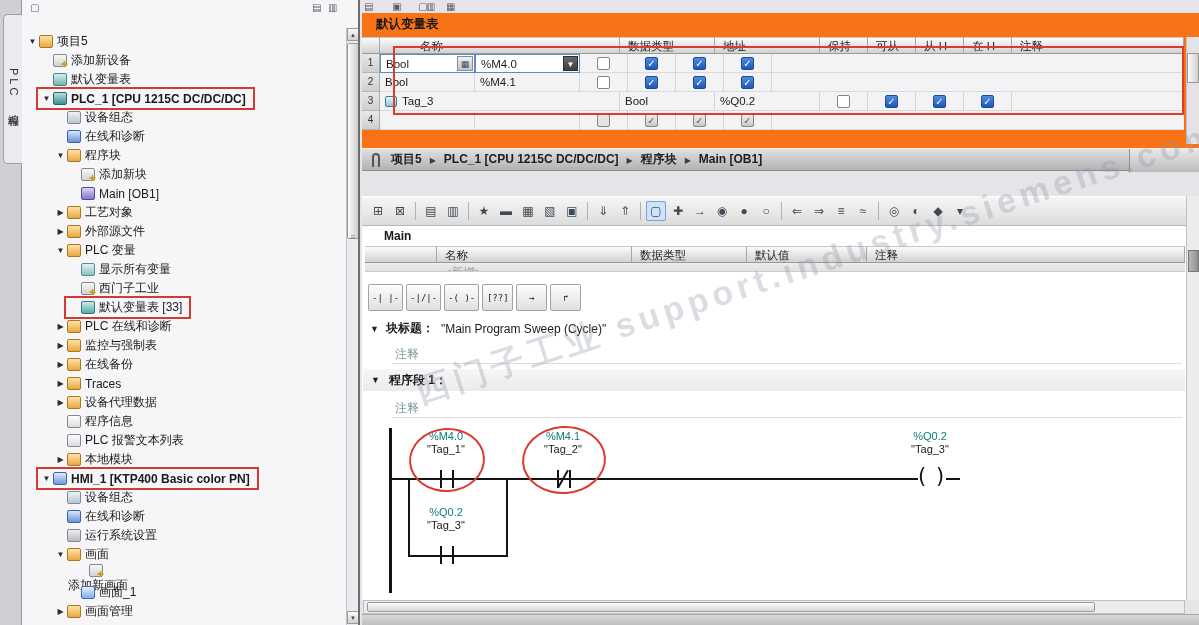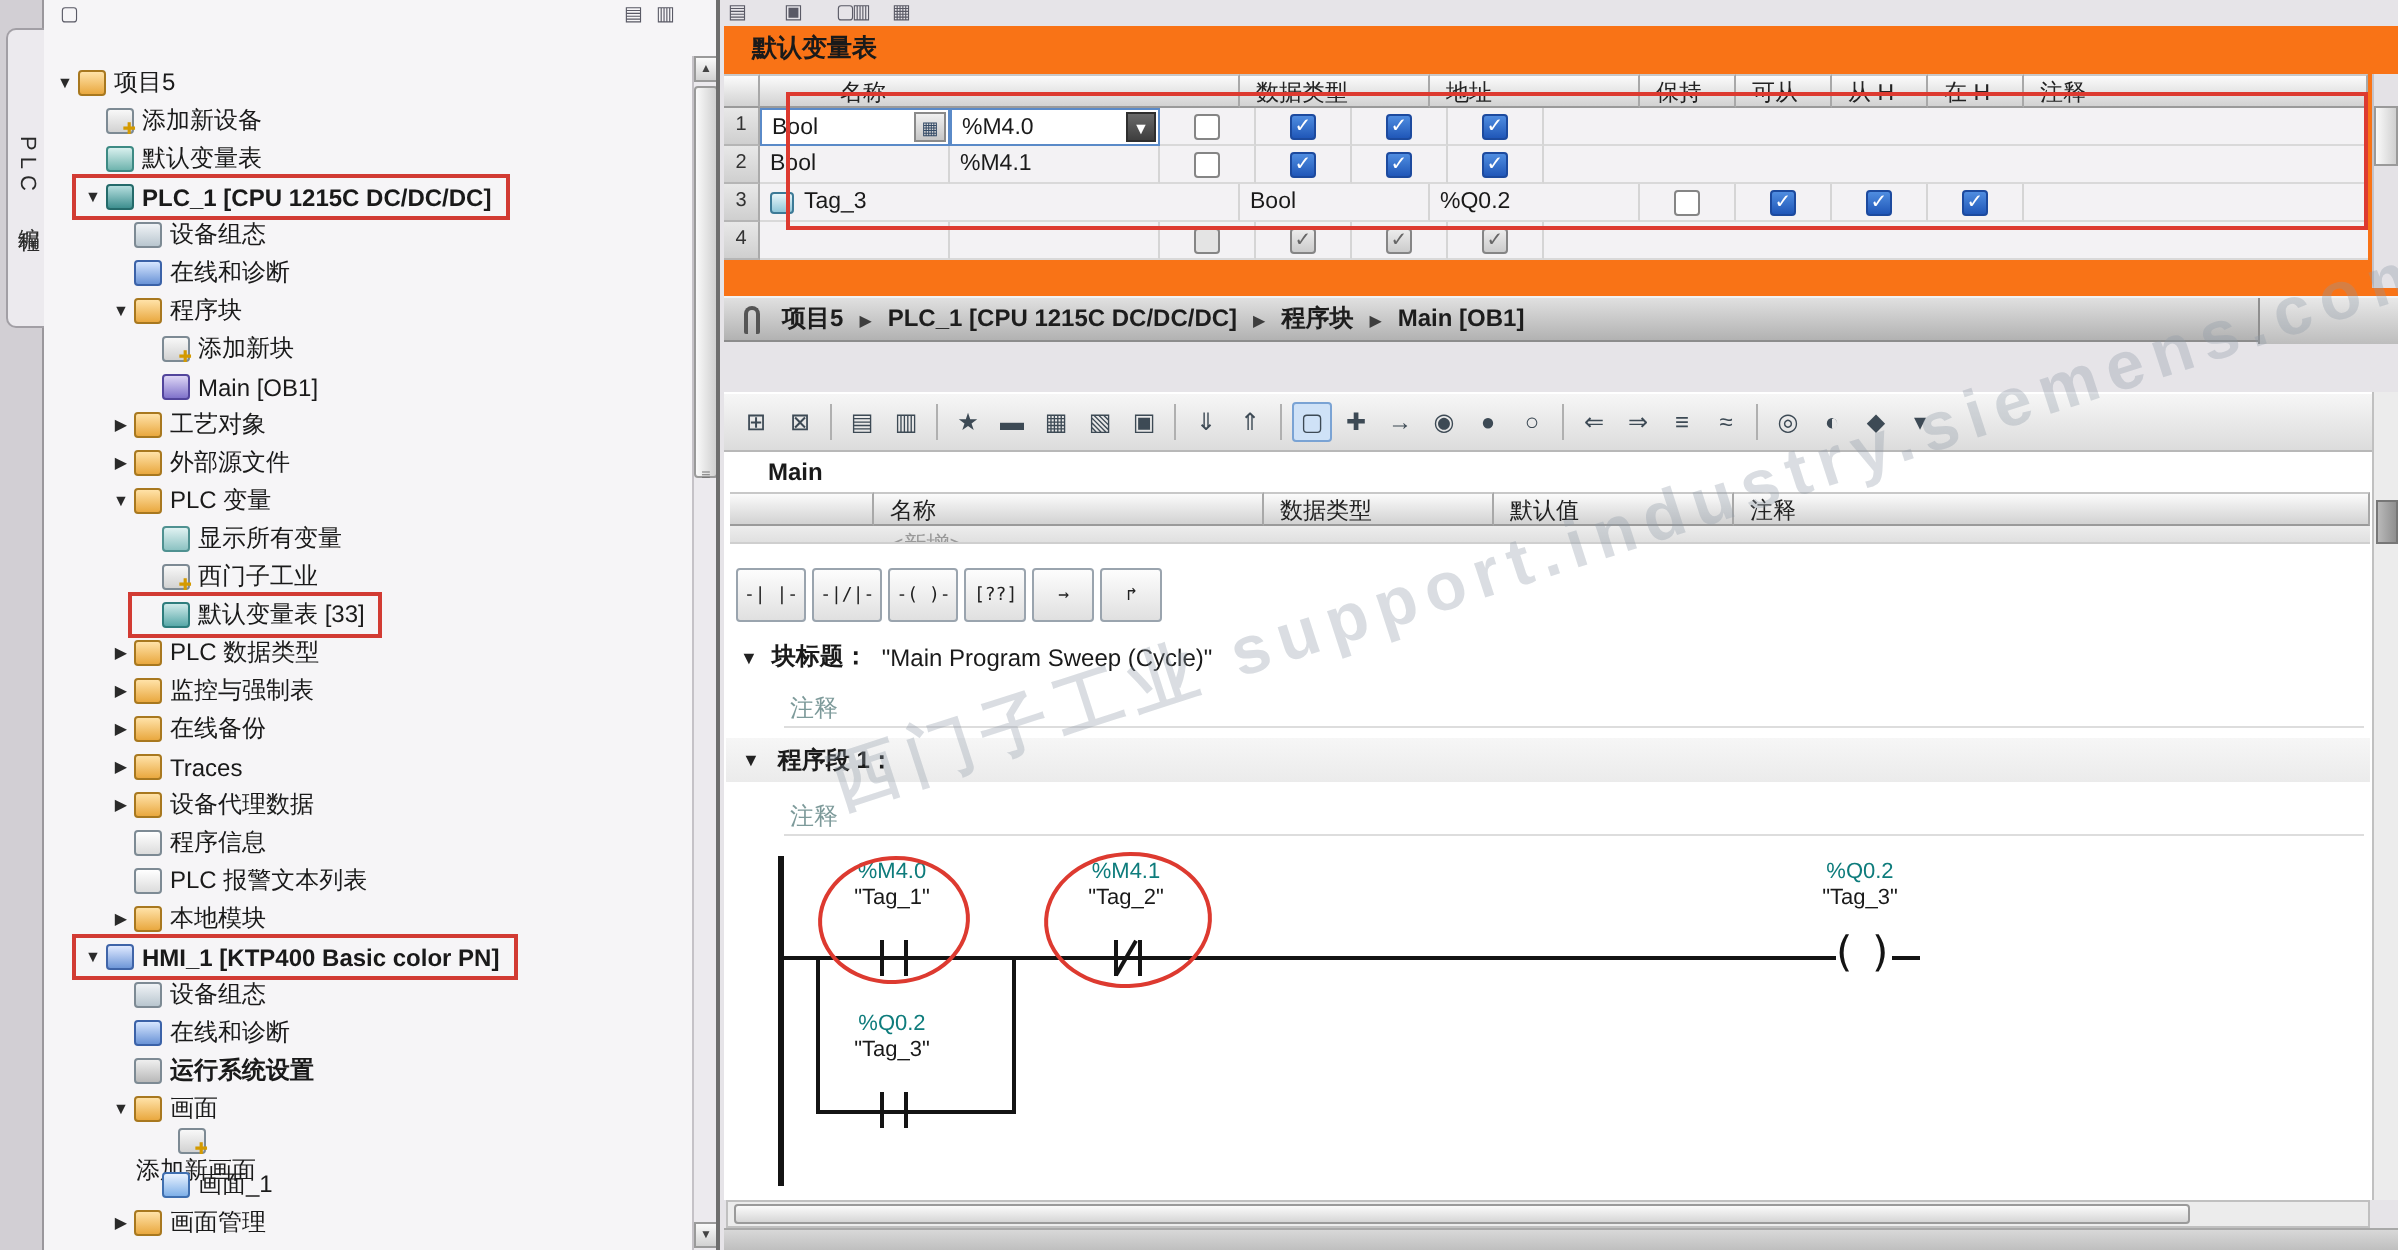--- a/index.html
+++ b/index.html
@@ -210,21 +210,21 @@
         <span class="tlabel">西门子工业</span>
       </div>
       <div class="tree-row hl" style="top: 298px; left: 44px;">
         <span class="expander"></span>
         <span class="ic ic-tagtable"></span>
         <span class="tlabel">默认变量表 [33]</span>
       </div>
       <div class="tree-row" style="top: 317px; left: 30px;">
         <span class="expander">▶</span>
         <span class="ic ic-folder"></span>
-        <span class="tlabel">PLC 数据类型</span>
+        <span class="tlabel">PLC 在线和诊断</span>
       </div>
       <div class="tree-row" style="top: 336px; left: 30px;">
         <span class="expander">▶</span>
         <span class="ic ic-folder"></span>
         <span class="tlabel">监控与强制表</span>
       </div>
       <div class="tree-row" style="top: 355px; left: 30px;">
         <span class="expander">▶</span>
         <span class="ic ic-folder"></span>
         <span class="tlabel">在线备份</span>
@@ -262,21 +262,21 @@
       <div class="tree-row" style="top: 488px; left: 30px;">
         <span class="expander"></span>
         <span class="ic ic-config"></span>
         <span class="tlabel">设备组态</span>
       </div>
       <div class="tree-row" style="top: 507px; left: 30px;">
         <span class="expander"></span>
         <span class="ic ic-diag"></span>
         <span class="tlabel">在线和诊断</span>
       </div>
-      <div class="tree-row" style="top: 526px; left: 30px; font-weight: bold;">
+      <div class="tree-row" style="top: 526px; left: 30px;">
         <span class="expander"></span>
         <span class="ic ic-gear"></span>
         <span class="tlabel">运行系统设置</span>
       </div>
       <div class="tree-row" style="top: 545px; left: 30px;">
         <span class="expander">▼</span>
         <span class="ic ic-folder"></span>
         <span class="tlabel">画面</span>
       </div>
       <div class="tree-row" style="top: 564px; left: 44px; flex-direction: column;">

